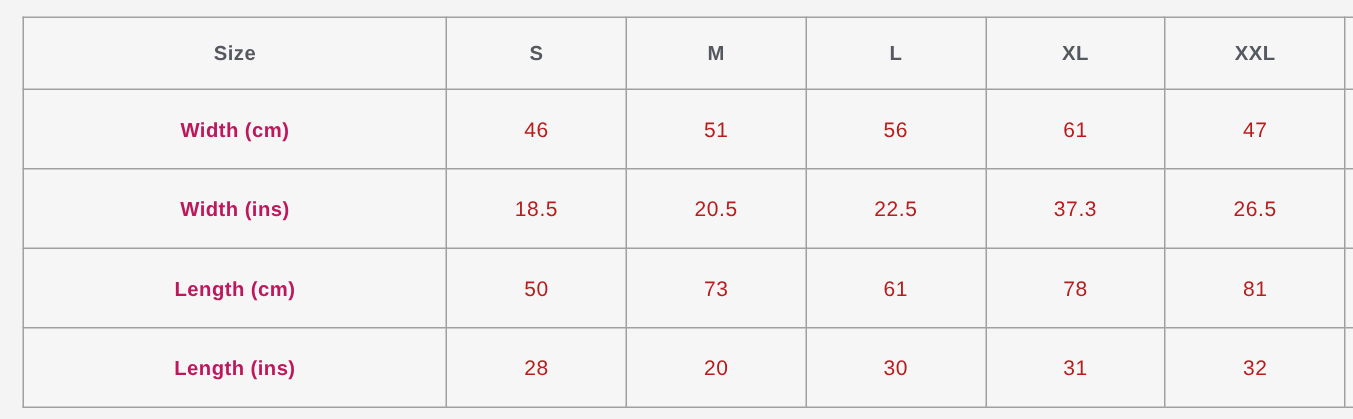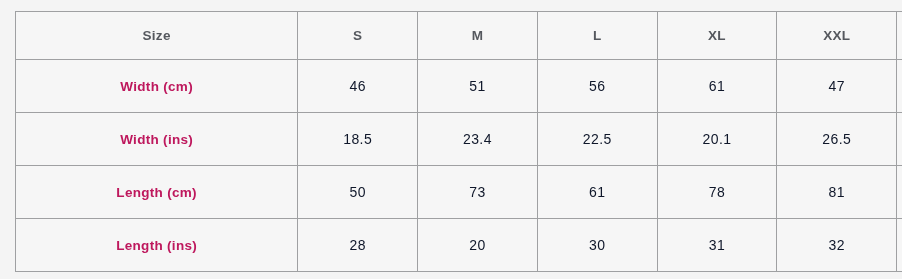--- a/index.html
+++ b/index.html
@@ -64,21 +64,21 @@
   
   table.size-chart tbody tr { height: 53px; }
 
   table.size-chart tbody th.row-label {
     color: #be185d;
     font-weight: 700;
     font-size: 13.5px;
   }
 
   table.size-chart tbody td.value {
-    color: #0f172a;
+    color: #b91c1c;
     font-weight: 400;
     font-size: 14px;
     letter-spacing: 0.4px;
   }
 </style>
 </head>
 <body>
 
 <div id="page">
 
@@ -114,23 +114,23 @@
           <td class="value">51</td>
           <td class="value">56</td>
           <td class="value">61</td>
           <td class="value">47</td>
           <td class="value"></td>
         </tr>
 
         <tr>
           <th class="row-label">Width (ins)</th>
           <td class="value">18.5</td>
-          <td class="value">23.4</td>
+          <td class="value">20.5</td>
           <td class="value">22.5</td>
-          <td class="value">20.1</td>
+          <td class="value">37.3</td>
           <td class="value">26.5</td>
           <td class="value"></td>
         </tr>
 
         <tr>
           <th class="row-label">Length (cm)</th>
           <td class="value">50</td>
           <td class="value">73</td>
           <td class="value">61</td>
           <td class="value">78</td>

